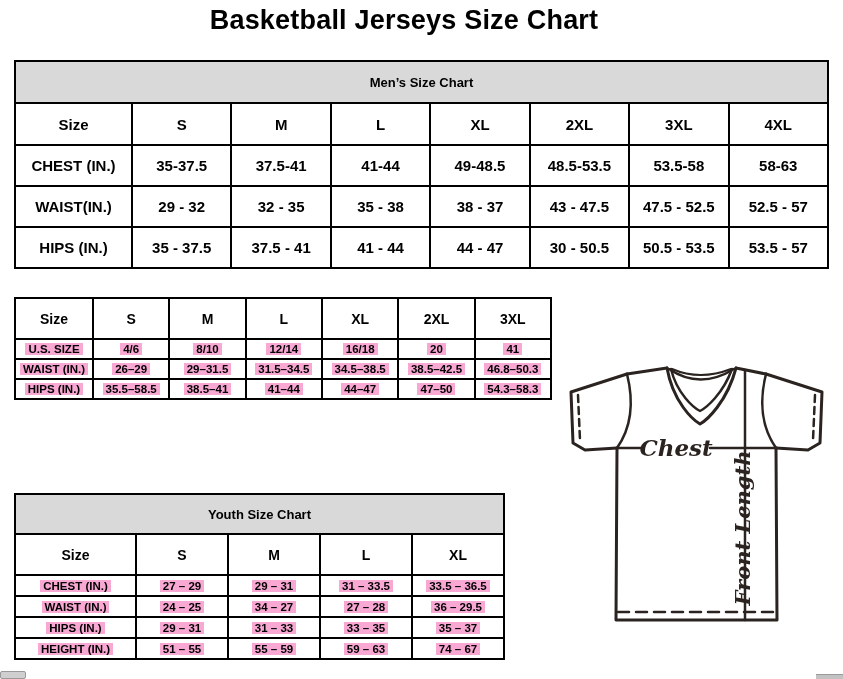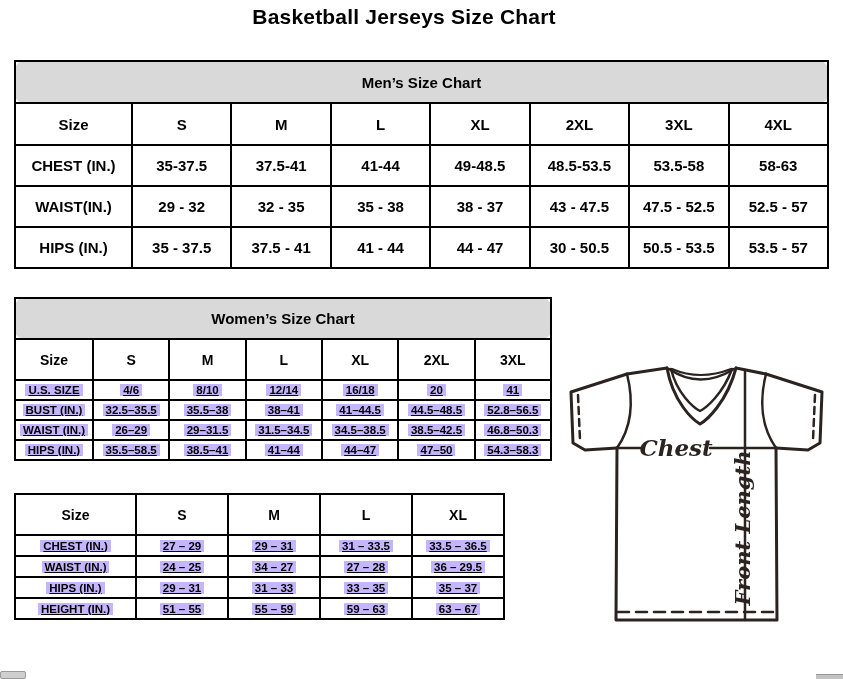--- a/index.html
+++ b/index.html
@@ -2,42 +2,42 @@
 <html><head>
 <meta charset="utf-8">
 <style>
   html,body{margin:0;padding:0;}
   body{
     width:843px;height:679px;position:relative;background:#ffffff;
     font-family:"Liberation Sans", sans-serif;color:#000;overflow:hidden;
   }
   .page-title{
     position:absolute;top:5px;left:0;width:808px;text-align:center;
-    font-size:21px;font-weight:bold;letter-spacing:.2px;
+    font-size:27px;font-weight:bold;letter-spacing:.2px;
   }
   .chart{position:absolute;}
   #mens-wrap{left:14px;top:60px;width:815px;}
   #womens-wrap{left:14px;top:297px;width:538px;}
   #youth-wrap{left:14px;top:493px;width:491px;}
   table{border-collapse:collapse;table-layout:fixed;width:100%;}
   th,td{
     border:2px solid #000;text-align:center;vertical-align:middle;
     font-weight:bold;padding:0;overflow:hidden;white-space:nowrap;
   }
-  .title-row th{background:#d9d9d9;font-size:15px;border-radius:9px;}
+  .title-row th{background:#d9d9d9;font-size:13px;}
   #mens-wrap .title-row th{height:40px;}
   #mens-wrap .cols th{height:40px;font-size:15px;}
   #mens-wrap td{height:39px;font-size:15px;}
   #womens-wrap .title-row th{height:39px;}
   #womens-wrap .cols th{height:39px;font-size:14px;}
   #womens-wrap td{height:18px;font-size:11.5px;}
   #youth-wrap .title-row th{height:38px;}
   #youth-wrap .cols th{height:39px;font-size:14px;}
   #youth-wrap td{height:19px;font-size:11.5px;}
-  #womens-wrap td span,#youth-wrap td span{background:#c4b5fd;padding:0 3px;text-decoration:underline;}
+  #womens-wrap td span,#youth-wrap td span{background:#f9a8d4;padding:0 3px;}
   #jersey{position:absolute;left:556px;top:360px;}
   .scroll-frag-left{
     position:absolute;left:0;top:671px;width:26px;height:8px;
     background:#cfcfcf;border:1px solid #9a9a9a;border-radius:2px;box-sizing:border-box;
   }
   .scroll-frag-right{
     position:absolute;left:816px;top:674px;width:27px;height:5px;
     background:#c2c2c2;border-top:1px solid #9a9a9a;box-sizing:border-box;
   }
 </style>
@@ -113,23 +113,20 @@
       <colgroup>
         <col style="width: 78px;">
         <col>
         <col>
         <col>
         <col>
         <col>
         <col>
       </colgroup>
       <thead>
-        <tr class="title-row">
-          <th colspan="7">Women’s Size Chart</th>
-        </tr>
         <tr class="cols">
           <th>Size</th>
           <th>S</th>
           <th>M</th>
           <th>L</th>
           <th>XL</th>
           <th>2XL</th>
           <th>3XL</th>
         </tr>
       </thead>
@@ -137,29 +134,20 @@
         <tr>
           <td><span>U.S. SIZE</span></td>
           <td><span>4/6</span></td>
           <td><span>8/10</span></td>
           <td><span>12/14</span></td>
           <td><span>16/18</span></td>
           <td><span>20</span></td>
           <td><span>41</span></td>
         </tr>
         <tr>
-          <td><span>BUST (IN.)</span></td>
-          <td><span>32.5–35.5</span></td>
-          <td><span>35.5–38</span></td>
-          <td><span>38–41</span></td>
-          <td><span>41–44.5</span></td>
-          <td><span>44.5–48.5</span></td>
-          <td><span>52.8–56.5</span></td>
-        </tr>
-        <tr>
           <td><span>WAIST (IN.)</span></td>
           <td><span>26–29</span></td>
           <td><span>29–31.5</span></td>
           <td><span>31.5–34.5</span></td>
           <td><span>34.5–38.5</span></td>
           <td><span>38.5–42.5</span></td>
           <td><span>46.8–50.3</span></td>
         </tr>
         <tr>
           <td><span>HIPS (IN.)</span></td>
@@ -177,20 +165,23 @@
 <div class="chart" id="youth-wrap">
   <table>
       <colgroup>
         <col style="width: 121px;">
         <col>
         <col>
         <col>
         <col>
       </colgroup>
       <thead>
+        <tr class="title-row">
+          <th colspan="5">Youth Size Chart</th>
+        </tr>
         <tr class="cols">
           <th>Size</th>
           <th>S</th>
           <th>M</th>
           <th>L</th>
           <th>XL</th>
         </tr>
       </thead>
       <tbody>
         <tr>
@@ -212,21 +203,21 @@
           <td><span>29 – 31</span></td>
           <td><span>31 – 33</span></td>
           <td><span>33 – 35</span></td>
           <td><span>35 – 37</span></td>
         </tr>
         <tr>
           <td><span>HEIGHT (IN.)</span></td>
           <td><span>51 – 55</span></td>
           <td><span>55 – 59</span></td>
           <td><span>59 – 63</span></td>
-          <td><span>63 – 67</span></td>
+          <td><span>74 – 67</span></td>
         </tr>
       </tbody>
     </table>
 </div>
 
 <svg id="jersey" width="290" height="268" viewBox="0 0 290 268" fill="none" stroke="#2a2320" stroke-linejoin="round" stroke-linecap="round">
 
   <g stroke-width="3">
 
     <path d="M71,14 L111,8"></path>

